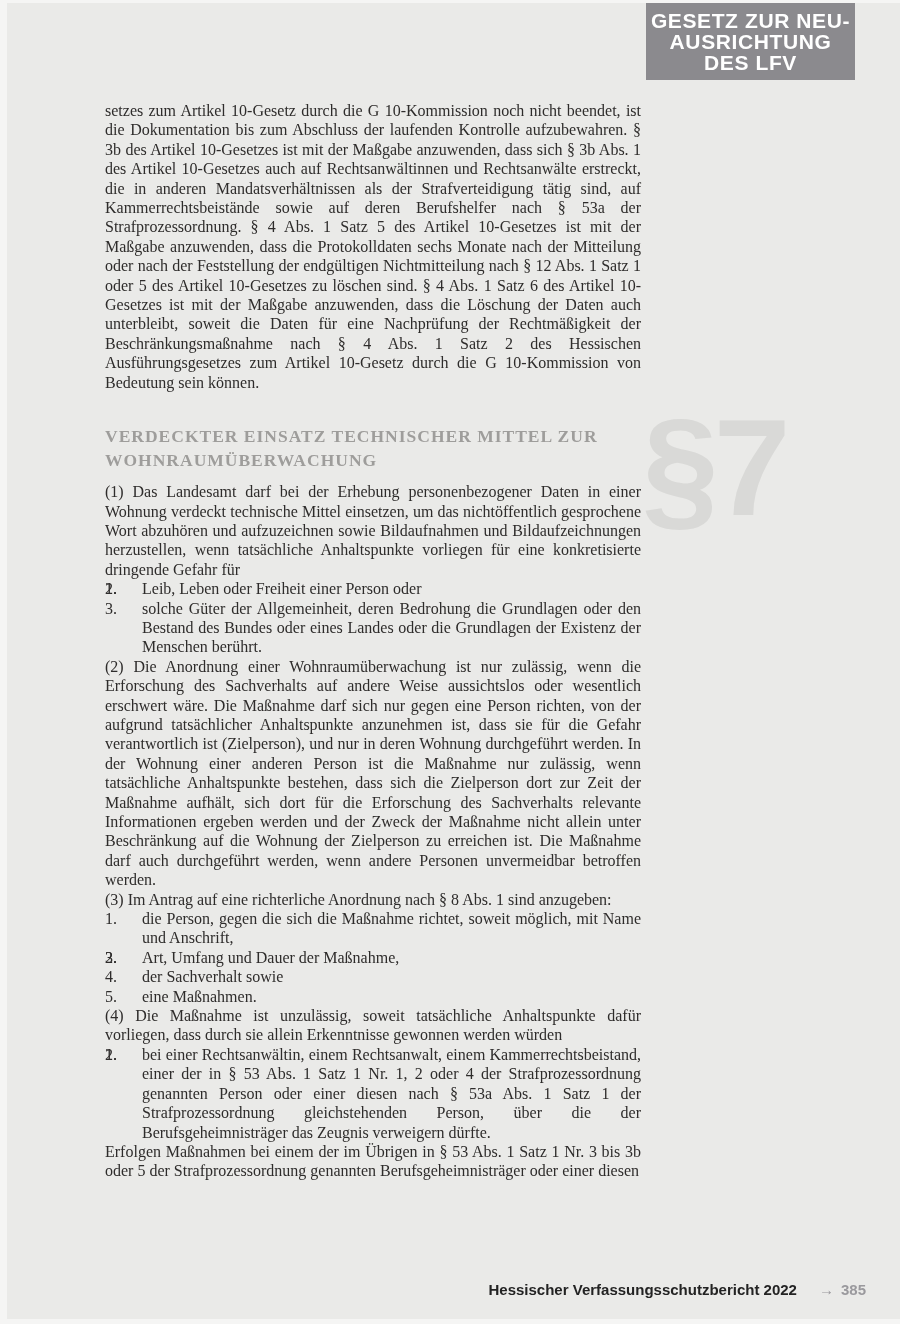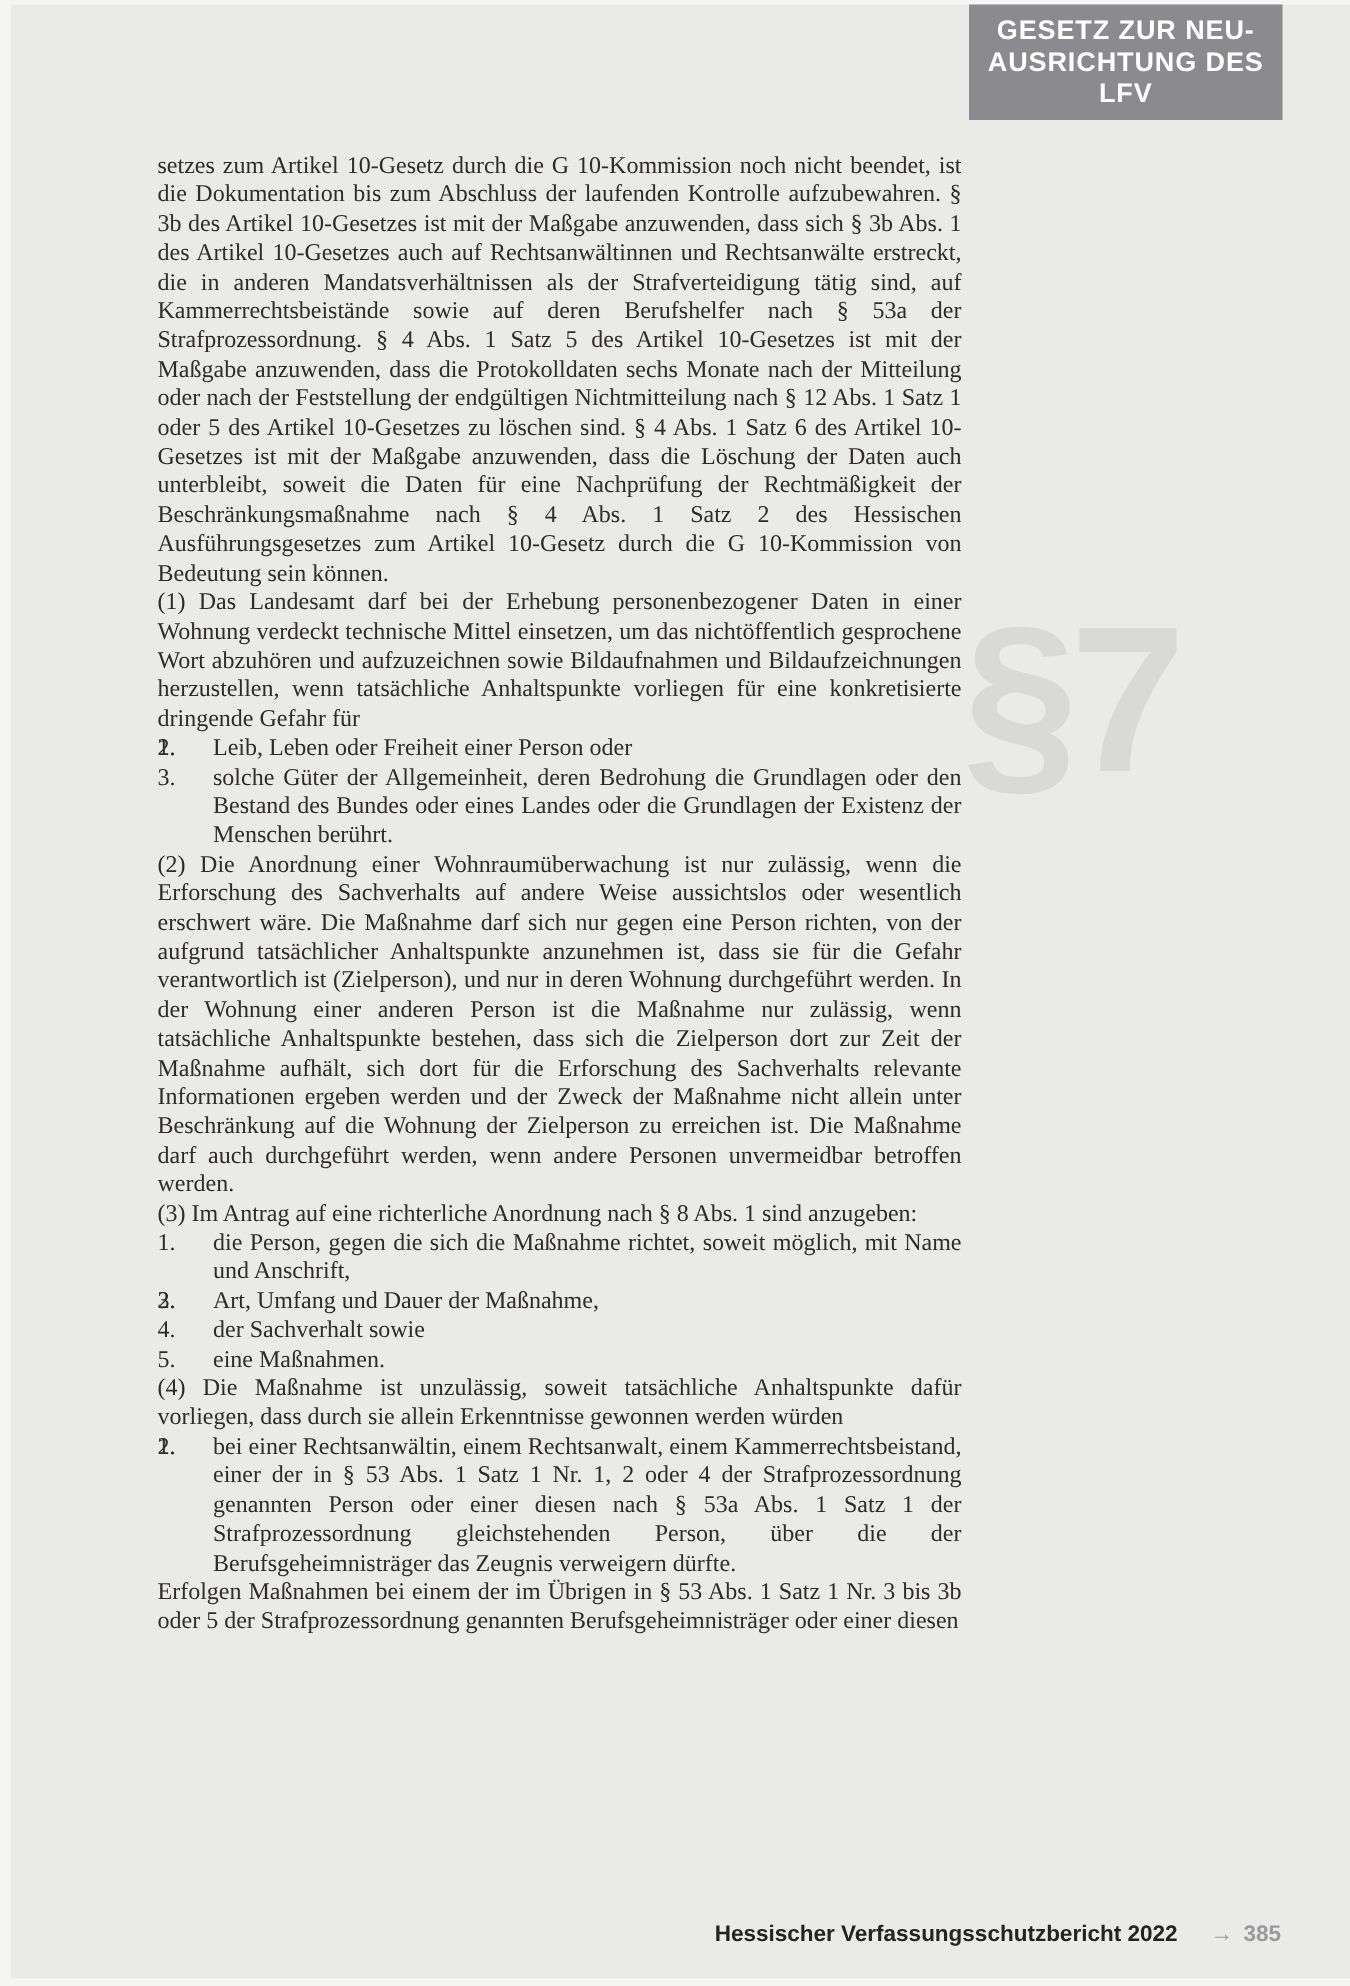--- a/index.html
+++ b/index.html
@@ -11,21 +11,21 @@
     overflow: hidden;
   }
   .edge-left   { position: absolute; left: 0; top: 0; width: 7px; height: 100%; background: #f5f5f4; }
   .edge-bottom { position: absolute; left: 0; bottom: 0; width: 100%; height: 5px; background: #f5f5f4; }
   .edge-top    { position: absolute; left: 0; top: 0; width: 100%; height: 3px; background: #f5f5f4; }
 
   .header-tab {
     position: absolute; left: 646px; top: 3px; width: 209px; height: 77px;
     background: #8b8a8e; color: #ffffff;
     font-family: "Liberation Sans", sans-serif; font-weight: bold;
-    font-size: 18px; line-height: 21px; letter-spacing: 0.6px;
+    font-size: 21px; line-height: 21px; letter-spacing: 0.6px;
     display: flex; flex-direction: column; align-items: center; justify-content: center;
     text-align: center;
   }
 
   .watermark {
     position: absolute; left: 642px; top: 398px;
     font-family: "Liberation Sans", sans-serif; font-weight: bold;
     font-size: 138px; line-height: 1; letter-spacing: -5px;
     color: #d9d9d7;
     user-select: none;
@@ -48,21 +48,21 @@
 
   .nlist { margin: 0; }
   .nitem { position: relative; padding-left: 37px; text-align: justify; }
   .nnum  { position: absolute; left: 0; top: 0; }
 
   .mt12 { margin-top: 12px; }
   .mt10 { margin-top: 10px; }
   .mt22 { margin-top: 22px; }
 
   .footer {
-    position: absolute; right: 46px; bottom: 26px;
+    position: absolute; right: 34px; bottom: 26px;
     font-family: "Liberation Sans", sans-serif; font-weight: bold;
     font-size: 15px; color: #232323;
     display: flex; align-items: center;
   }
   .footer .muted { color: #9a999d; }
   .footer .arrow { margin-left: 22px; margin-right: 7px; font-weight: normal; }
 </style>
 </head>
 <body>
 
@@ -74,20 +74,21 @@
   <span>GESETZ ZUR NEU-</span>
   <span>AUSRICHTUNG DES LFV</span>
 </div>
 
 <div class="watermark">§7</div>
 
 <div class="text-col">
 
   <p>setzes zum Artikel 10-Gesetz durch die G 10-Kommission noch nicht beendet, ist die Dokumentation bis zum Abschluss der laufenden Kontrolle aufzubewahren. § 3b des Artikel 10-Gesetzes ist mit der Maßgabe anzuwenden, dass sich § 3b Abs. 1 des Artikel 10-Gesetzes auch auf Rechtsanwältinnen und Rechtsanwälte erstreckt, die in anderen Mandatsverhältnissen als der Strafverteidigung tätig sind, auf Kammerrechtsbeistände sowie auf deren Berufshelfer nach § 53a der Strafprozessordnung. § 4 Abs. 1 Satz 5 des Artikel 10-Gesetzes ist mit der Maßgabe anzuwenden, dass die Protokolldaten sechs Monate nach der Mitteilung oder nach der Feststellung der endgültigen Nichtmitteilung nach § 12 Abs. 1 Satz 1 oder 5 des Artikel 10-Gesetzes zu löschen sind. § 4 Abs. 1 Satz 6 des Artikel 10-Gesetzes ist mit der Maßgabe anzuwenden, dass die Löschung der Daten auch unterbleibt, soweit die Daten für eine Nachprüfung der Rechtmäßigkeit der Beschränkungsmaßnahme nach § 4 Abs. 1 Satz 2 des Hessischen Ausführungsgesetzes zum Artikel 10-Gesetz durch die G 10-Kommission von Bedeutung sein können.</p>
 
+  <h2 class="section-heading">VERDECKTER EINSATZ TECHNISCHER MITTEL ZUR WOHNRAUMÜBERWACHUNG</h2>
 
   <p>(1) Das Landesamt darf bei der Erhebung personenbezogener Daten in einer Wohnung verdeckt technische Mittel einsetzen, um das nichtöffentlich gesprochene Wort abzuhören und aufzuzeichnen sowie Bildaufnahmen und Bildaufzeichnungen herzustellen, wenn tatsächliche Anhaltspunkte vorliegen für eine konkretisierte dringende Gefahr für</p>
 
   <div class="nlist">
     <div class="nitem">
       <span class="nnum">1.</span>
     </div>
     <div class="nitem">
       <span class="nnum">2.</span>
       <span>Leib, Leben oder Freiheit einer Person oder</span>

